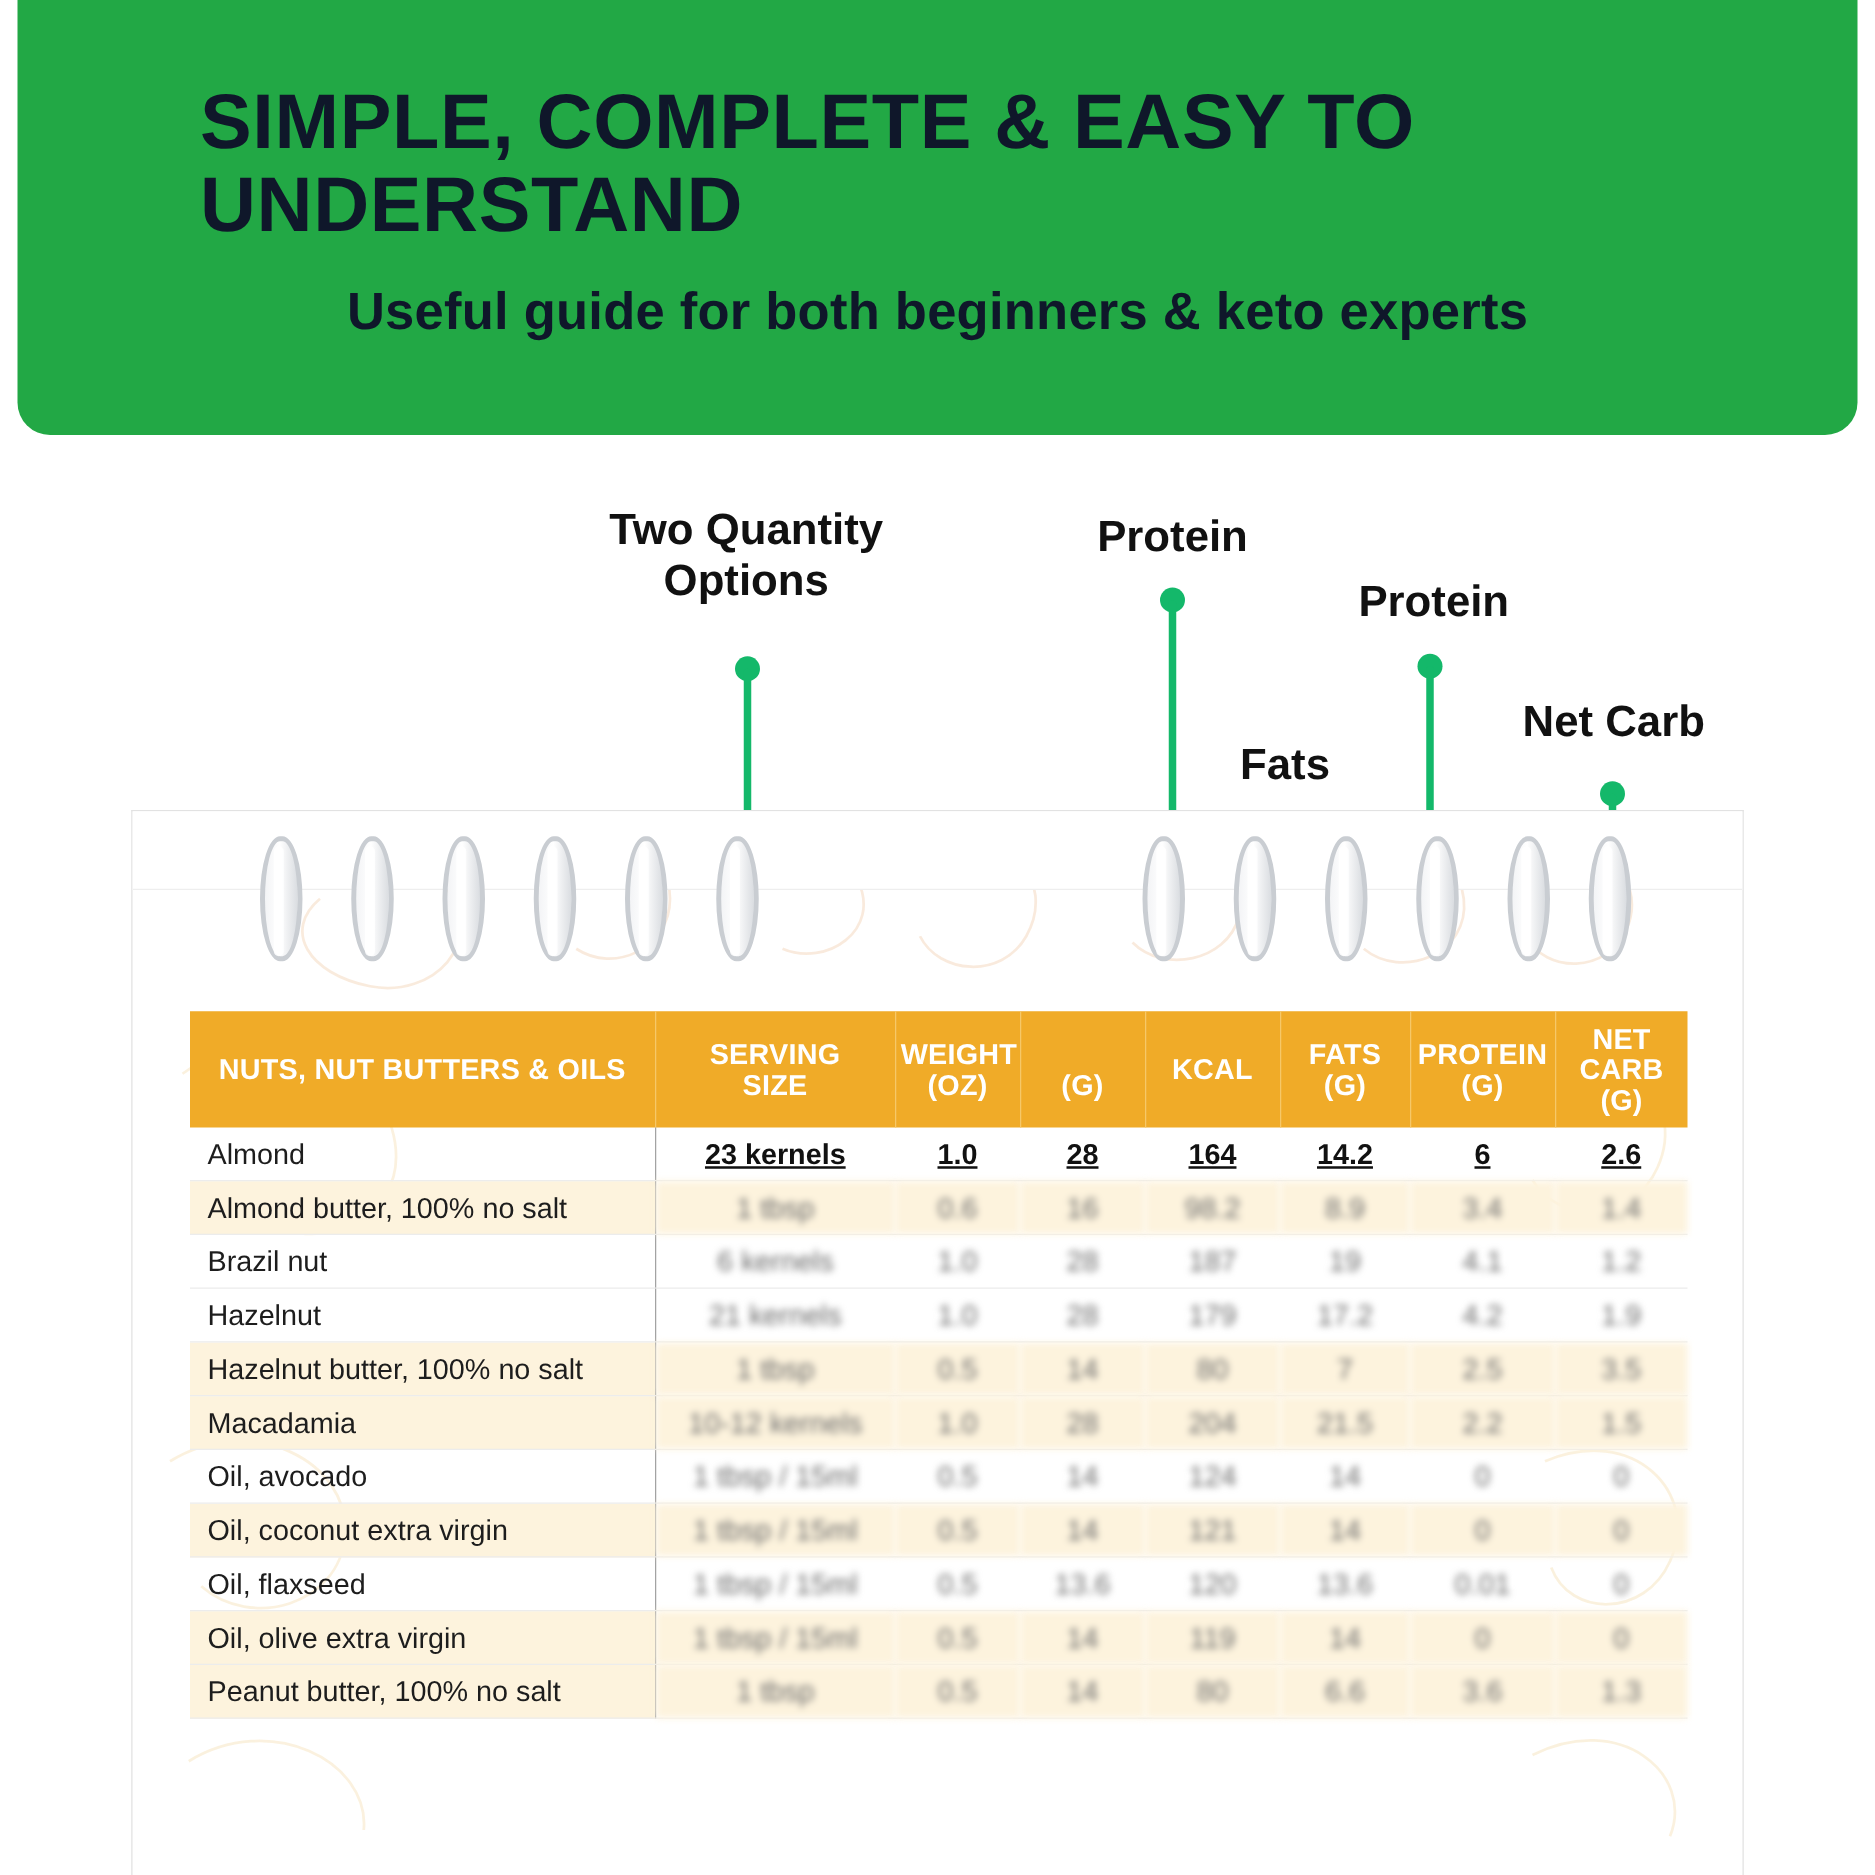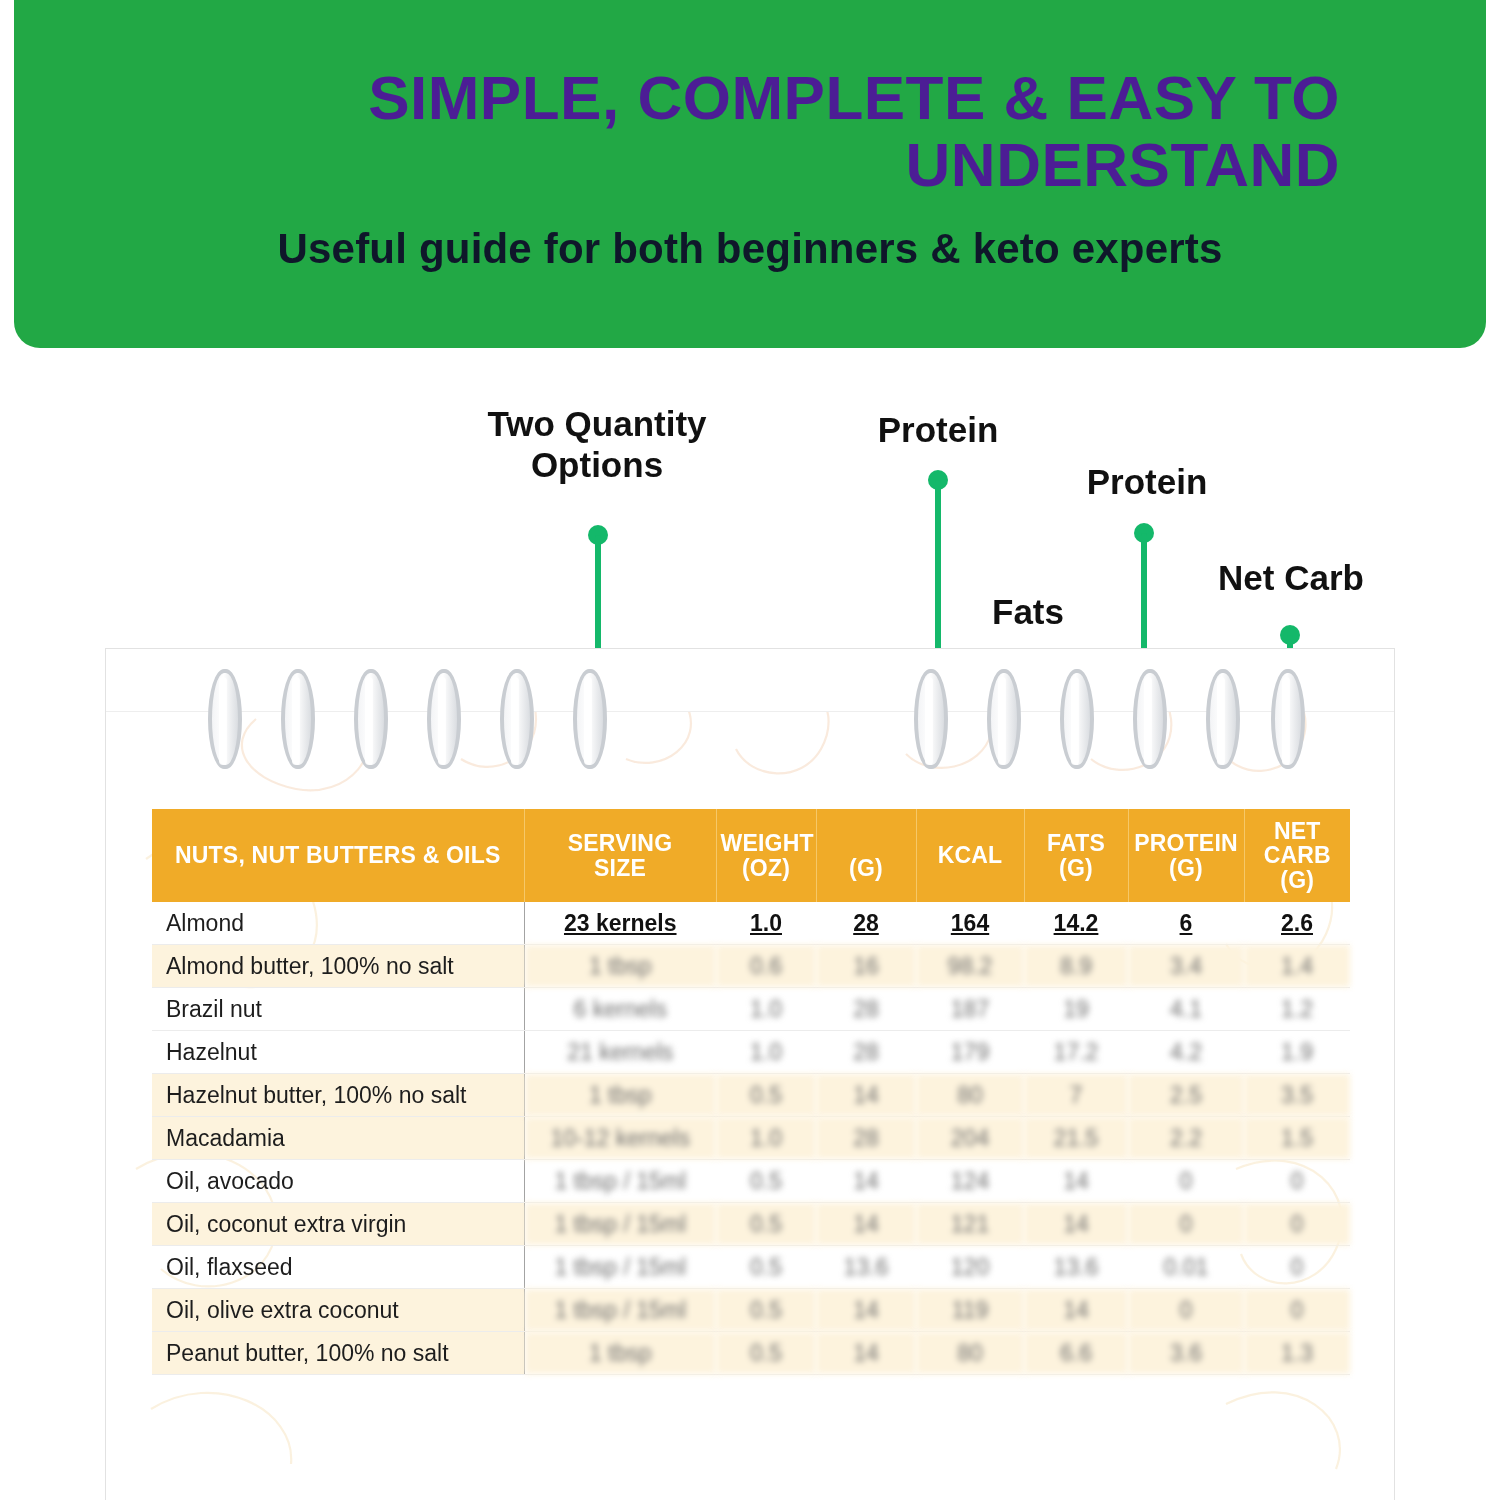--- a/index.html
+++ b/index.html
@@ -25,25 +25,25 @@
     background: #22a845;
     border-radius: 0 0 26px 26px;
     box-sizing: border-box;
     display: flex;
     flex-direction: column;
     align-items: center;
     justify-content: center;
     padding-bottom: 10px;
   }
   .banner-title {
-    color: #4c1d95;
+    color: #0f172a;
     font-size: 62px;
     font-weight: bold;
     line-height: 1.08;
-    text-align: right;
+    text-align: left;
     letter-spacing: 0.5px;
     max-width: 1180px;
   }
   .banner-sub {
     margin-top: 26px;
     color: #0f172a;
     font-size: 42px;
     font-weight: bold;
     text-align: left;
     letter-spacing: 0.2px;
@@ -401,21 +401,21 @@
           <td class="food">Oil, flaxseed</td>
           <td>1 tbsp / 15ml</td>
           <td>0.5</td>
           <td>13.6</td>
           <td>120</td>
           <td>13.6</td>
           <td>0.01</td>
           <td>0</td>
         </tr>
         <tr class="blurred alt">
-          <td class="food">Oil, olive extra coconut</td>
+          <td class="food">Oil, olive extra virgin</td>
           <td>1 tbsp / 15ml</td>
           <td>0.5</td>
           <td>14</td>
           <td>119</td>
           <td>14</td>
           <td>0</td>
           <td>0</td>
         </tr>
         <tr class="blurred alt">
           <td class="food">Peanut butter, 100% no salt</td>

